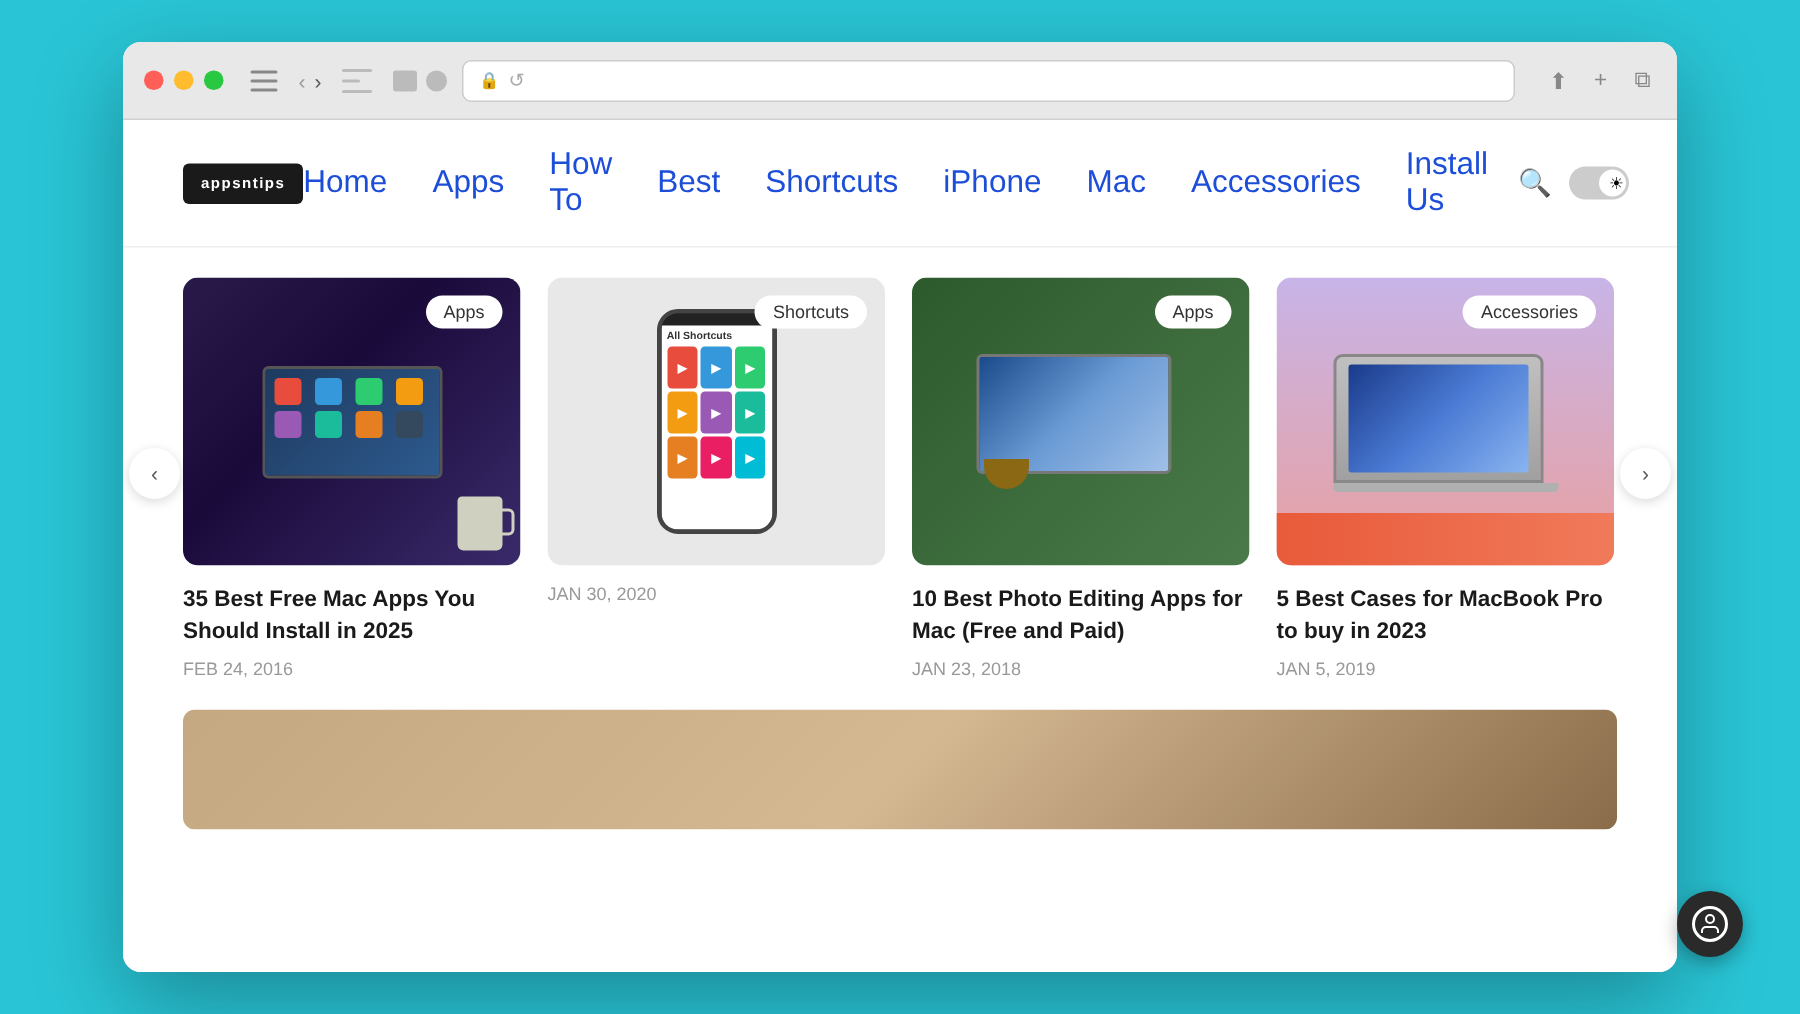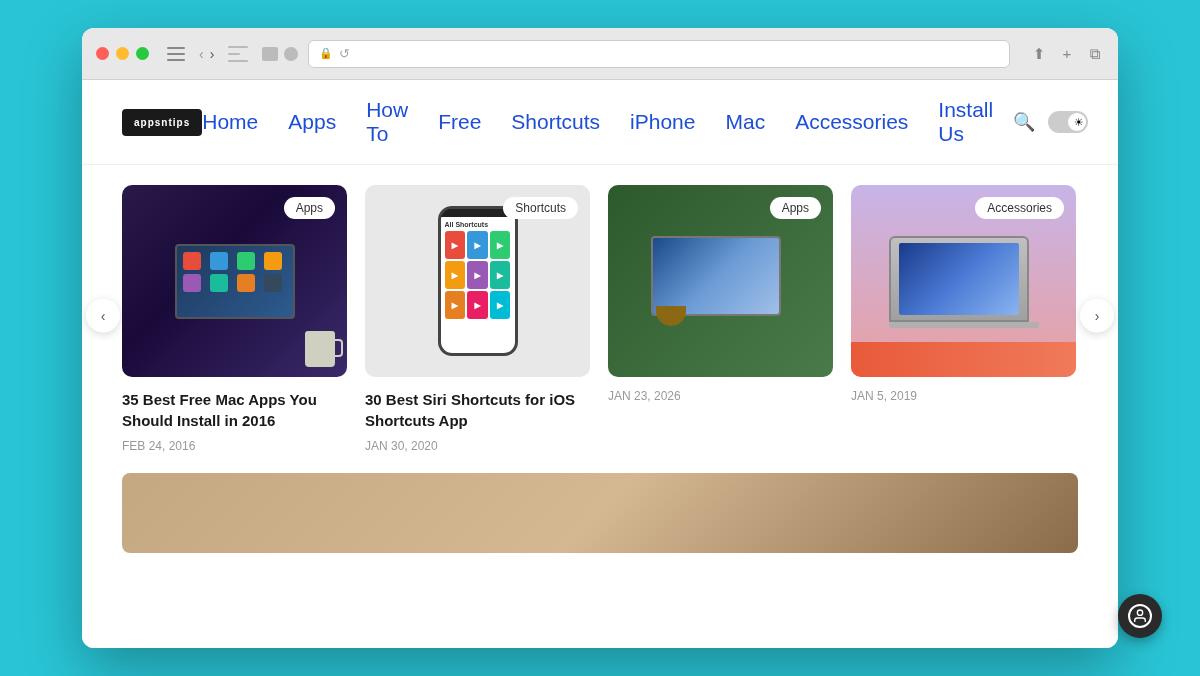--- a/index.html
+++ b/index.html
@@ -539,21 +539,21 @@
   <div class="page-content">
 
     <div class="site-header">
       <div class="site-logo">
         <div class="logo-box">appsntips</div>
       </div>
       <nav class="site-nav">
         <a class="nav-link">Home</a>
         <a class="nav-link">Apps</a>
         <a class="nav-link">How To</a>
-        <a class="nav-link">Free</a>
+        <a class="nav-link">Best</a>
         <a class="nav-link">Shortcuts</a>
         <a class="nav-link">iPhone</a>
         <a class="nav-link">Mac</a>
         <a class="nav-link">Accessories</a>
         <a class="nav-link">Install Us</a>
       </nav>
       <div class="header-actions">
         <span class="search-btn">🔍</span>
         <div class="theme-toggle">
           <div class="theme-toggle-knob"></div>
@@ -579,21 +579,21 @@
                   <div class="mac-icon-item" style="background:#9b59b6;"></div>
                   <div class="mac-icon-item" style="background:#1abc9c;"></div>
                   <div class="mac-icon-item" style="background:#e67e22;"></div>
                   <div class="mac-icon-item" style="background:#34495e;"></div>
                 </div>
               </div>
               <div class="mug"></div>
             </div>
             <div class="category-badge">Apps</div>
           </div>
-          <div class="article-title">35 Best Free Mac Apps You Should Install in 2016</div>
+          <div class="article-title">35 Best Free Mac Apps You Should Install in 2025</div>
           <div class="article-date">FEB 24, 2016</div>
         </div>
 
         <div class="article-card">
           <div class="card-image-wrap">
             <div class="card-img-2">
               <div class="phone-mockup">
                 <div class="phone-notch"></div>
                 <div class="phone-screen-content">
                   <div style="font-size:7px;color:#333;font-weight:bold;margin-bottom:3px;">All Shortcuts</div>
@@ -606,52 +606,53 @@
                     <div class="shortcut-item" style="background:#1abc9c;">▶</div>
                     <div class="shortcut-item" style="background:#e67e22;">▶</div>
                     <div class="shortcut-item" style="background:#e91e63;">▶</div>
                     <div class="shortcut-item" style="background:#00bcd4;">▶</div>
                   </div>
                 </div>
               </div>
             </div>
             <div class="category-badge">Shortcuts</div>
           </div>
-          <div class="article-title">30 Best Siri Shortcuts for iOS Shortcuts App</div>
           <div class="article-date">JAN 30, 2020</div>
         </div>
 
         <div class="article-card">
           <div class="card-image-wrap">
             <div class="card-img-3">
               <div class="laptop-mockup-green">
                 <div class="laptop-screen-green">
                   <div class="laptop-photo"></div>
                 </div>
                 <div class="bowl"></div>
               </div>
             </div>
             <div class="category-badge">Apps</div>
           </div>
-          <div class="article-date">JAN 23, 2026</div>
+          <div class="article-title">10 Best Photo Editing Apps for Mac (Free and Paid)</div>
+          <div class="article-date">JAN 23, 2018</div>
         </div>
 
         <div class="article-card">
           <div class="card-image-wrap">
             <div class="card-img-4">
               <div class="macbook-mockup">
                 <div class="macbook-lid">
                   <div class="macbook-screen"></div>
                 </div>
                 <div class="macbook-base"></div>
               </div>
               <div class="coral-bar"></div>
             </div>
             <div class="category-badge">Accessories</div>
           </div>
+          <div class="article-title">5 Best Cases for MacBook Pro to buy in 2023</div>
           <div class="article-date">JAN 5, 2019</div>
         </div>
 
       </div>
 
       <div class="nav-next">›</div>
     </div>
 
     <div class="bottom-teaser">
       <div class="bottom-teaser-img"></div>

